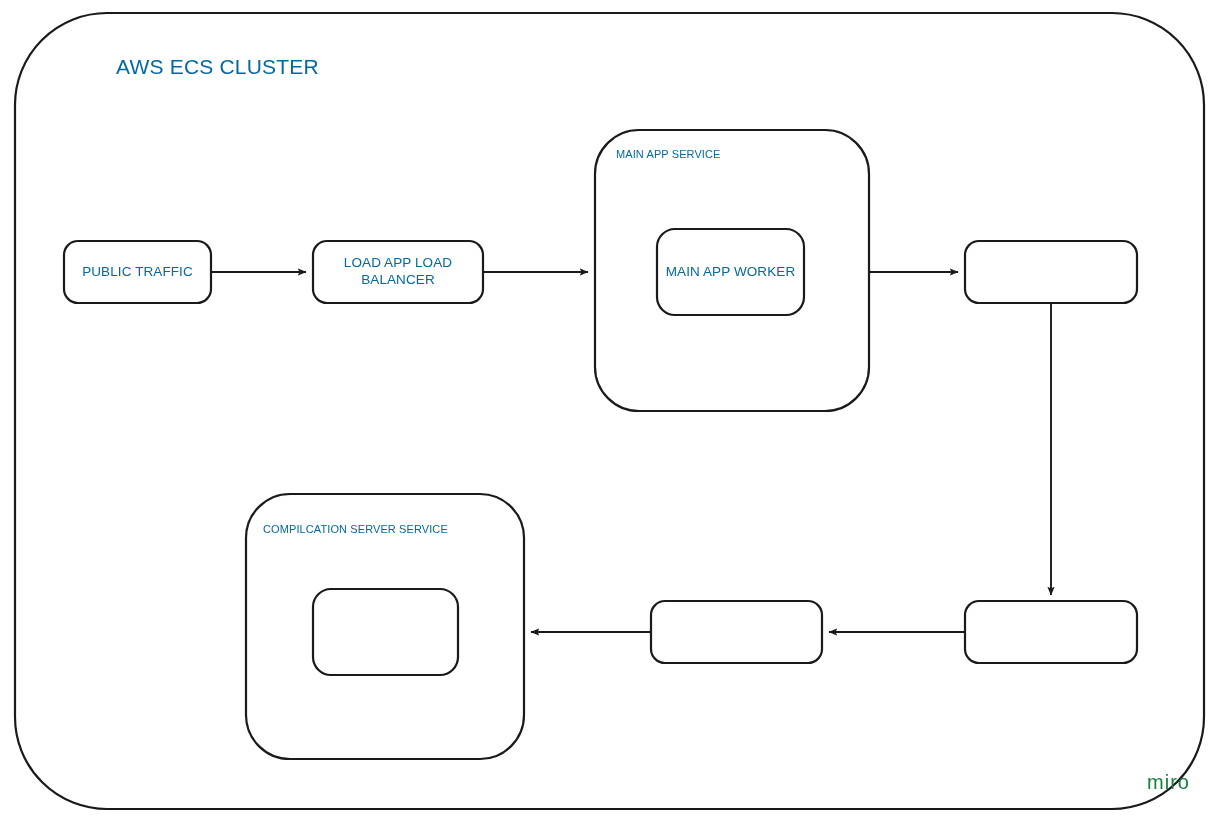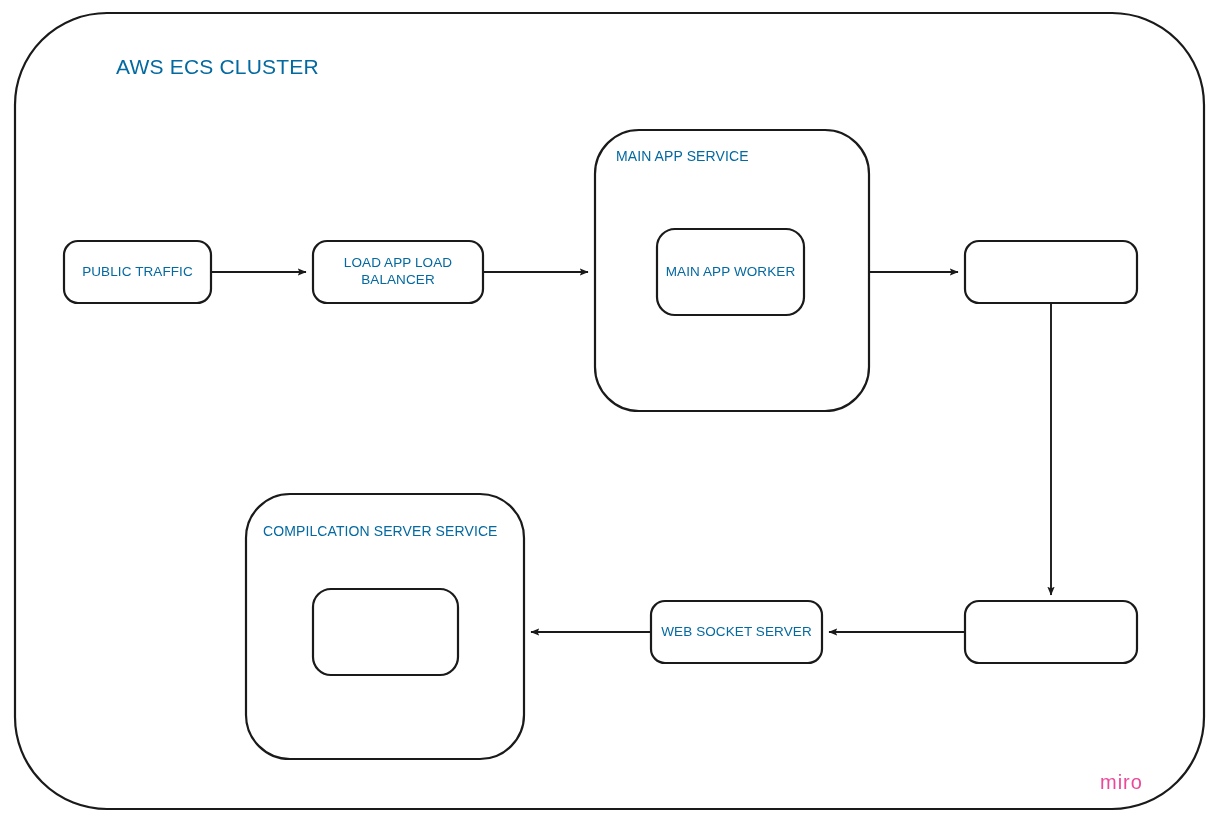--- a/index.html
+++ b/index.html
@@ -33,36 +33,36 @@
     white-space: pre-line;
     pointer-events: none;
     user-select: none;
   }
   .cluster-title {
     font-size: 21px;
     letter-spacing: 0.2px;
     text-align: left;
   }
   .group-label {
-    font-size: 14px;
+    font-size: 11px;
     text-align: right;
     letter-spacing: 0.1px;
   }
   .node-label {
     font-size: 13.5px;
     letter-spacing: 0.1px;
     display: flex;
     align-items: center;
     justify-content: center;
   }
   .watermark {
     font-size: 20px;
-    color: #ec4899;
+    color: #15803d;
     letter-spacing: 1px;
-    text-align: left;
+    text-align: right;
   }
 </style>
 </head>
 <body>
 
 <div id="canvas">
 
   <svg id="diagram-svg" viewBox="0 0 1218 820">
     <defs>
       <marker id="arrowhead" markerWidth="9" markerHeight="8" refX="8.4" refY="4" orient="auto" markerUnits="userSpaceOnUse">
@@ -111,18 +111,17 @@
 
   <div class="node-label" style="left:64px; top:241px; width:147px; height:62px;">PUBLIC TRAFFIC</div>
 
   <div class="node-label" style="left:313px; top:241px; width:170px; height:62px;">LOAD APP LOAD
 BALANCER</div>
 
   <div class="node-label" style="left:657px; top:229px; width:147px; height:86px;">MAIN APP WORKER</div>
 
 
 
-  <div class="node-label" style="left:651px; top:601px; width:171px; height:62px;">WEB SOCKET SERVER</div>
 
 
   <div class="watermark" style="left:1100px; top:770px; width:90px;">miro</div>
 
 </div>
 
 </body></html>

